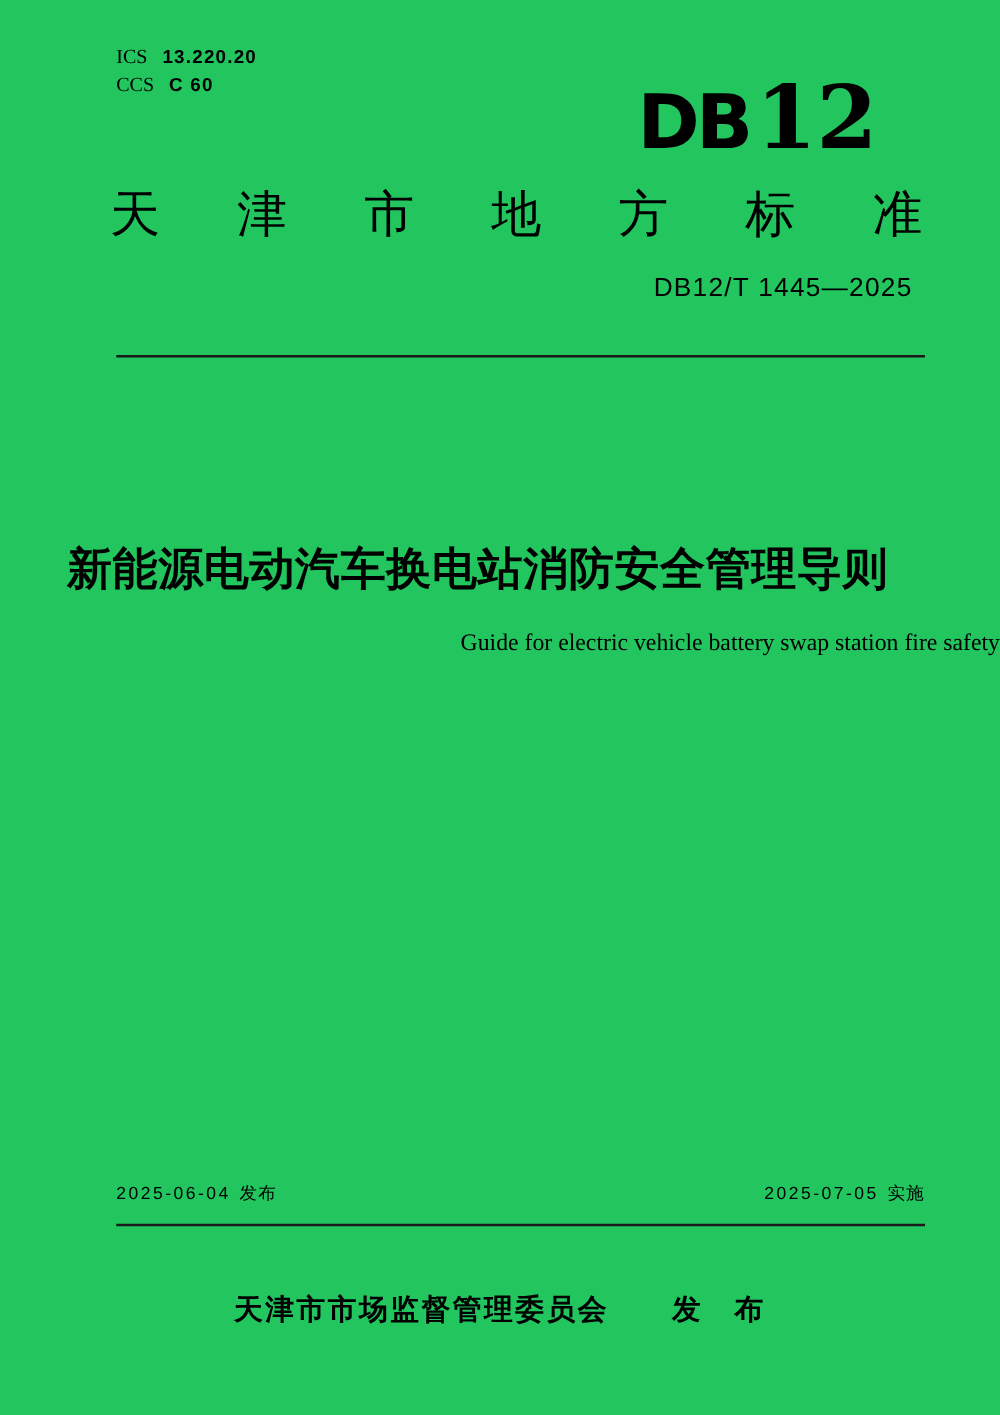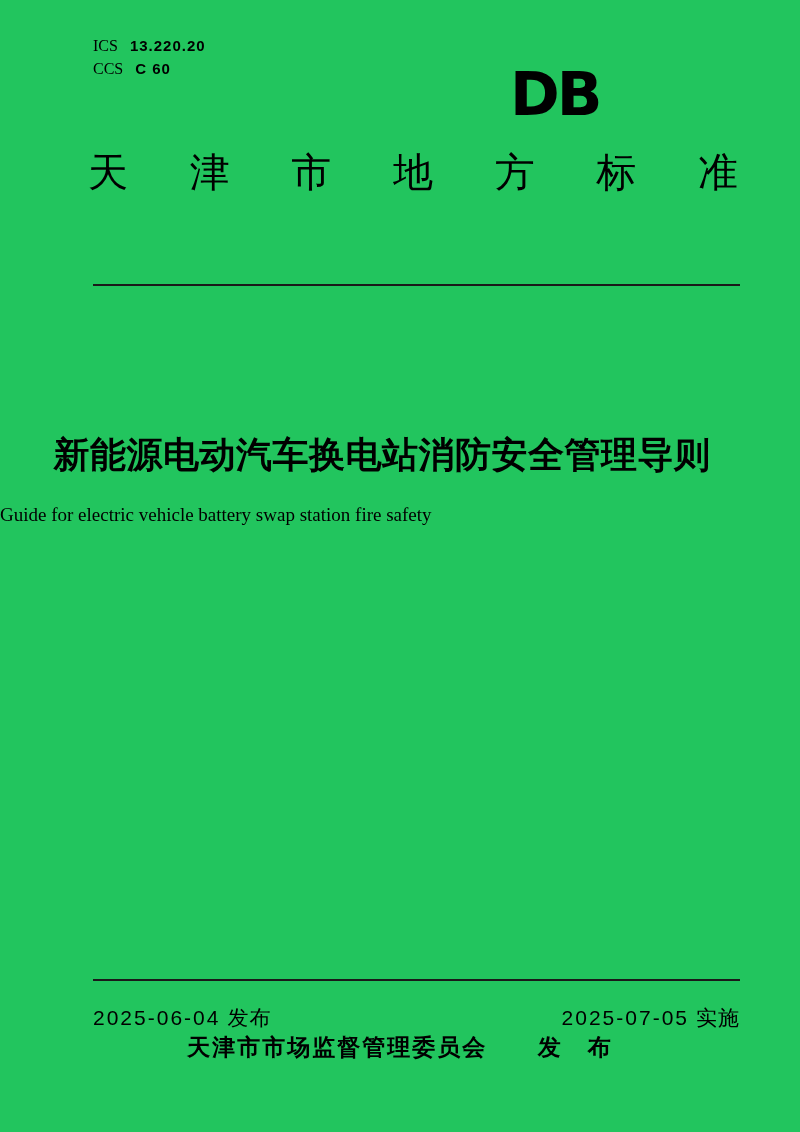--- a/index.html
+++ b/index.html
@@ -56,29 +56,29 @@
   }
 
   
   .title-zh {
     position: absolute; left: 0; top: 431px; width: 764px;
     text-align: center; font-size: 36px; font-weight: bold;
     letter-spacing: 0.5px; white-space: nowrap;
   }
   .title-en {
     position: absolute; left: 0; top: 504px; width: 800px;
-    text-align: left;
+    text-align: right;
     font-family: "Liberation Serif", serif; font-size: 19px;
   }
 
   
   .date-row {
-    position: absolute; left: 93px; top: 1005px; width: 647px;
+    position: absolute; left: 93px; top: 941px; width: 647px;
     display: flex; justify-content: space-between;
-    font-size: 21px; line-height: 26px;
+    font-size: 14px; line-height: 26px;
   }
   .date-cell { display: flex; align-items: baseline; gap: 7px; white-space: nowrap; }
   .date-text { letter-spacing: 2px; }
   .date-label { letter-spacing: 1px; }
 
   .rule-bottom {
     position: absolute; left: 93px; width: 647px; top: 979px;
     border-top: 2px solid #1a1a1a; height: 0;
   }
 
@@ -102,32 +102,34 @@
       <span class="meta-value">13.220.20</span>
     </div>
     <div class="meta-row">
       <span class="meta-label">CCS</span>
       <span class="meta-value">C 60</span>
     </div>
   </div>
 
   <div class="logo">
     <span class="logo-db">DB</span>
+    <span class="logo-num">12</span>
   </div>
 
   <div class="standard-name">
     <span>天</span>
     <span>津</span>
     <span>市</span>
     <span>地</span>
     <span>方</span>
     <span>标</span>
     <span>准</span>
   </div>
 
+  <div class="doc-number">DB12/T 1445—2025</div>
 
   <div class="rule-top"></div>
 
   <div class="title-zh">新能源电动汽车换电站消防安全管理导则</div>
   <div class="title-en">Guide for electric vehicle battery swap station fire safety</div>
 
   <div class="date-row">
     <div class="date-cell">
       <span class="date-text">2025-06-04</span>
       <span class="date-label">发布</span>

